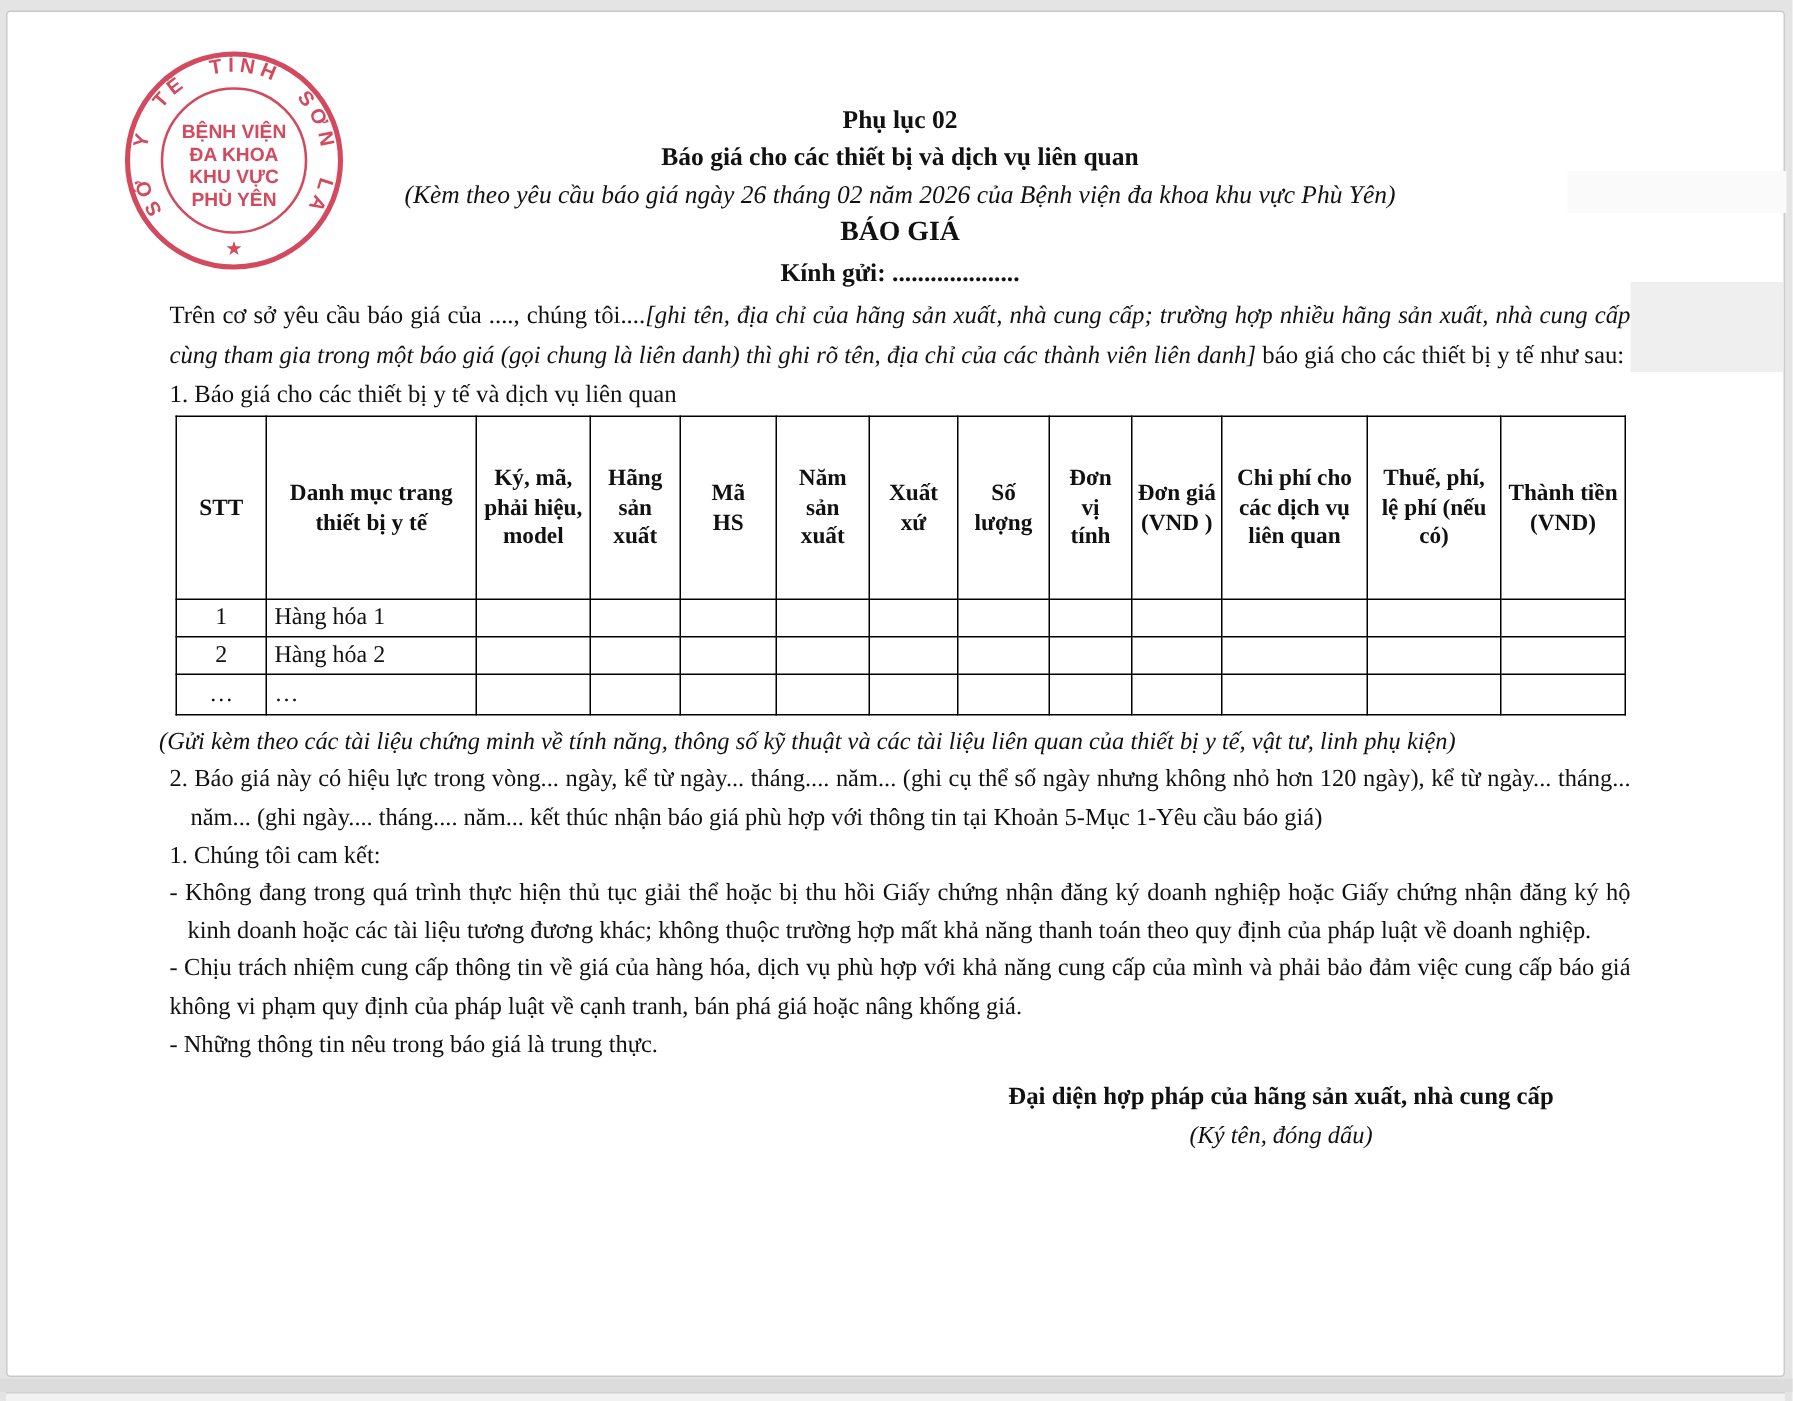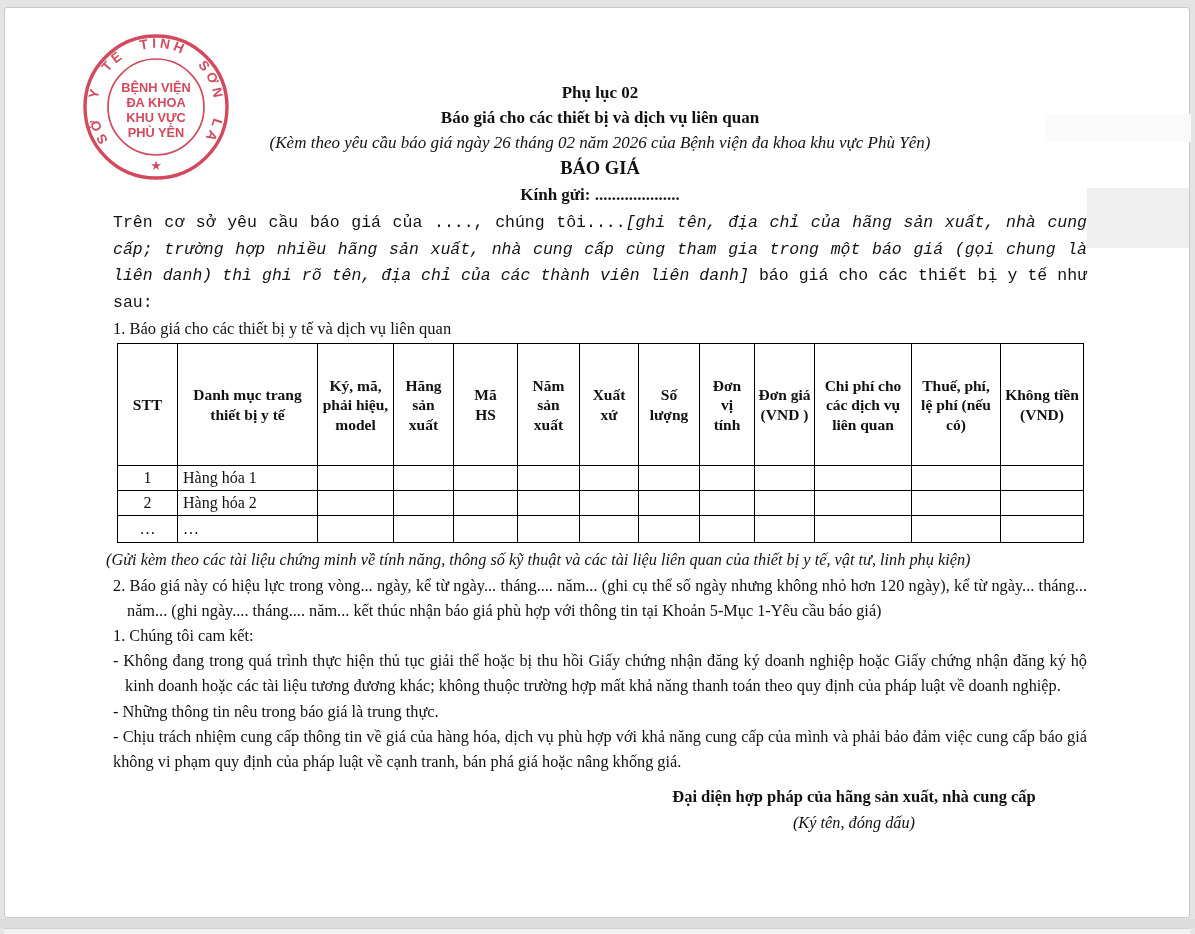--- a/index.html
+++ b/index.html
@@ -26,34 +26,33 @@
     position:absolute; left:4px; top:928px; width:1186px; height:6px;
     background:#f2f2f2; border-top:1px solid #cfcfcf;
   }
   .shade-band { position:absolute; pointer-events:none; }
   .band-subtitle { left:1040px; top:106px; width:146px; height:28px; background:#fafafa; }
   .band-paragraph { left:1082px; top:180px; width:102px; height:60px; background:#efefef; }
 
   .stamp-wrap { position:absolute; left:70px; top:18px; width:162px; height:162px; }
 
   .content {
-    position:absolute; left:108px; top:16px; width:974px;
+    position:absolute; left:108px; top:3px; width:974px;
   }
   .doc-header { margin-top:56px; text-align:center; }
   .hdr-appendix { font-weight:bold; font-size:17px; line-height:25px; }
   .hdr-title    { font-weight:bold; font-size:17px; line-height:25px; }
   .hdr-subtitle { font-style:italic; font-size:17px; line-height:25px; }
   .hdr-doctitle { font-weight:bold; font-size:18.5px; line-height:27px; }
   .hdr-salutation { font-weight:bold; font-size:17px; line-height:26px; }
 
   .intro-p {
     margin-top:2px;
     font-size:16.5px; line-height:26.6px;
     text-align:justify;
-    font-family:Liberation Mono, monospace;
   }
   .intro-p .it { font-style:italic; }
   .section1-line { font-size:16.5px; line-height:26px; }
 
   table.quote {
     border-collapse:collapse;
     table-layout:fixed;
     width:966px;
     margin-left:4px;
     margin-top:1px;
@@ -163,21 +162,21 @@
             <th>Ký, mã, phải hiệu, model</th>
             <th>Hãng sản xuất</th>
             <th>Mã HS</th>
             <th>Năm sản xuất</th>
             <th>Xuất xứ</th>
             <th>Số lượng</th>
             <th>Đơn vị tính</th>
             <th>Đơn giá (VND )</th>
             <th>Chi phí cho các dịch vụ liên quan</th>
             <th>Thuế, phí, lệ phí (nếu có)</th>
-            <th>Không tiền (VND)</th>
+            <th>Thành tiền (VND)</th>
           </tr>
         </thead>
       <tbody>
           <tr>
             <td class="cell-center">1</td>
             <td class="cell-left">Hàng hóa 1</td>
             <td class="cell-center"></td>
             <td class="cell-center"></td>
             <td class="cell-center"></td>
             <td class="cell-center"></td>
@@ -220,22 +219,22 @@
             <td class="cell-center"></td>
           </tr>
         </tbody>
     </table>
 
     <div class="notes">
       <div class="note-attach">(Gửi kèm theo các tài liệu chứng minh về tính năng, thông số kỹ thuật và các tài liệu liên quan của thiết bị y tế, vật tư, linh phụ kiện)</div>
       <div class="note-item2">2. Báo giá này có hiệu lực trong vòng... ngày, kể từ ngày... tháng.... năm... (ghi cụ thể số ngày nhưng không nhỏ hơn 120 ngày), kể từ ngày... tháng... năm... (ghi ngày.... tháng.... năm... kết thúc nhận báo giá phù hợp với thông tin tại Khoản 5-Mục 1-Yêu cầu báo giá)</div>
       <div class="note-plain">1. Chúng tôi cam kết:</div>
       <div class="note-bullet-hang">- Không đang trong quá trình thực hiện thủ tục giải thể hoặc bị thu hồi Giấy chứng nhận đăng ký doanh nghiệp hoặc Giấy chứng nhận đăng ký hộ kinh doanh hoặc các tài liệu tương đương khác; không thuộc trường hợp mất khả năng thanh toán theo quy định của pháp luật về doanh nghiệp.</div>
+      <div class="note-plain">- Chịu trách nhiệm cung cấp thông tin về giá của hàng hóa, dịch vụ phù hợp với khả năng cung cấp của mình và phải bảo đảm việc cung cấp báo giá không vi phạm quy định của pháp luật về cạnh tranh, bán phá giá hoặc nâng khống giá.</div>
       <div class="note-plain">- Những thông tin nêu trong báo giá là trung thực.</div>
-      <div class="note-plain">- Chịu trách nhiệm cung cấp thông tin về giá của hàng hóa, dịch vụ phù hợp với khả năng cung cấp của mình và phải bảo đảm việc cung cấp báo giá không vi phạm quy định của pháp luật về cạnh tranh, bán phá giá hoặc nâng khống giá.</div>
     </div>
 
     <div class="sign-block">
       <div class="sign-rep">Đại diện hợp pháp của hãng sản xuất, nhà cung cấp</div>
       <div class="sign-note">(Ký tên, đóng dấu)</div>
     </div>
 
   </div>
 </div>
 

